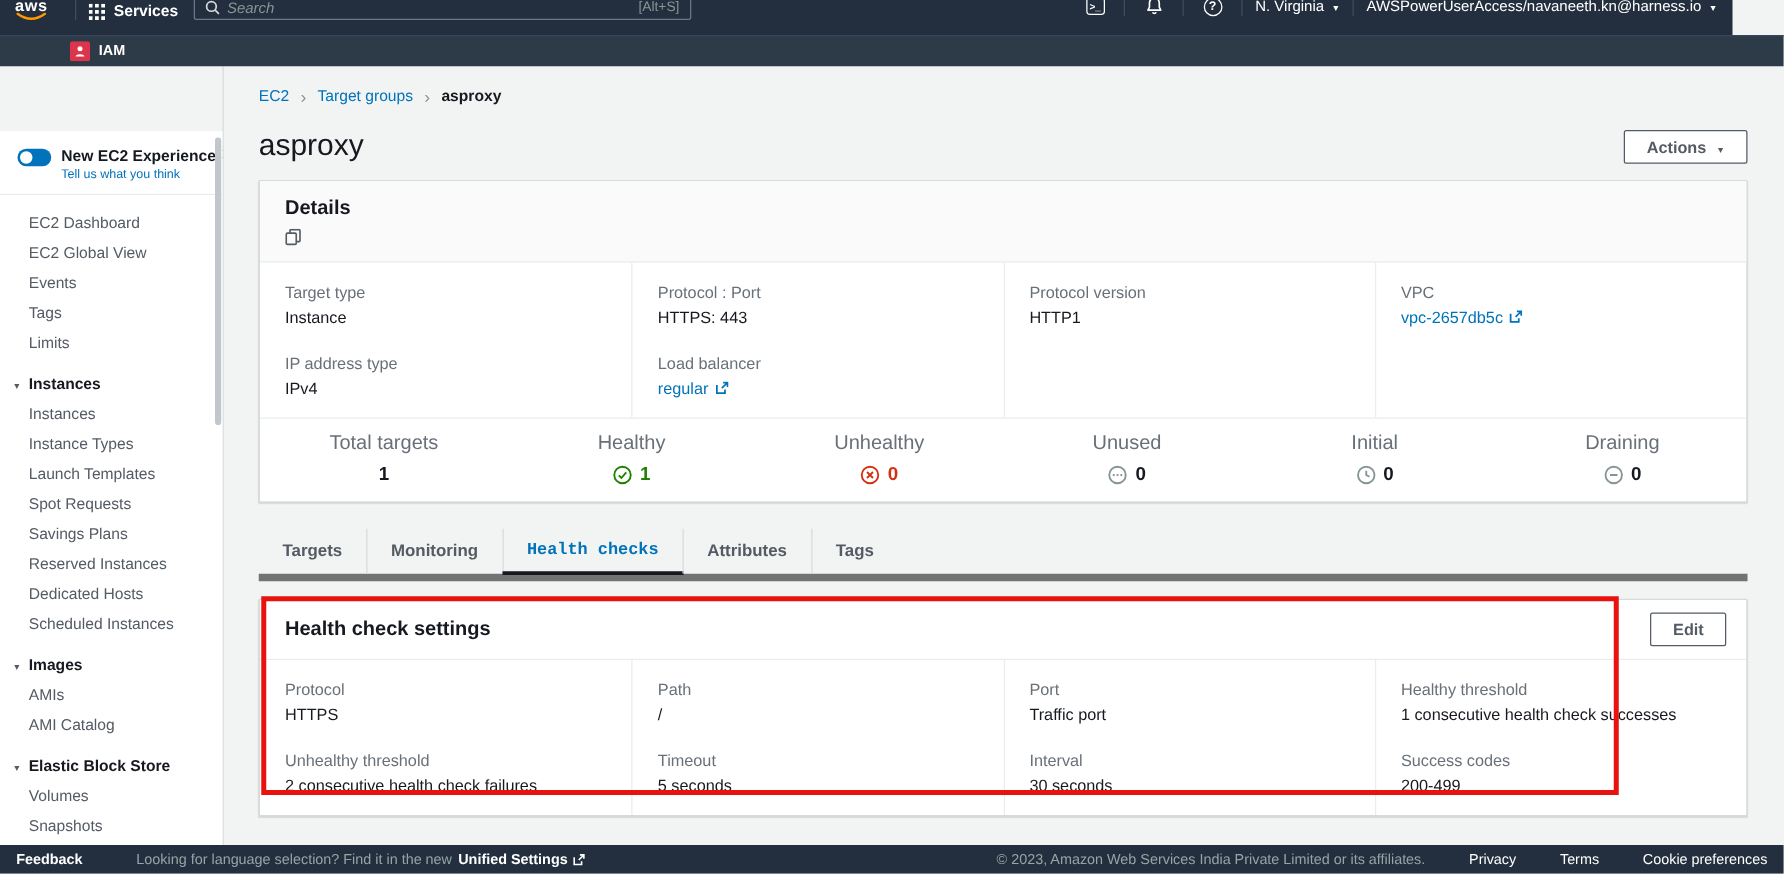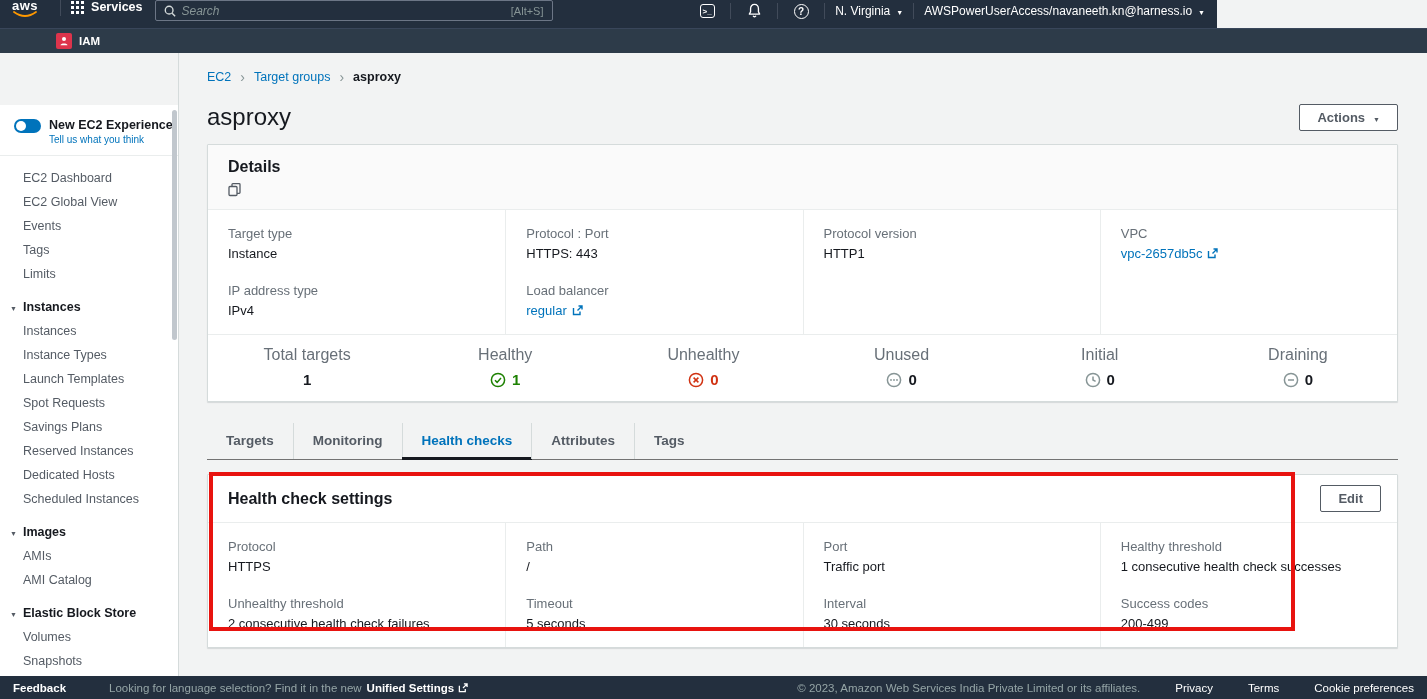--- a/index.html
+++ b/index.html
@@ -6,21 +6,21 @@
     --topbar_bg:#232f3e; --favbar_bg:#2d3b49; --accent_orange:#ff9900;
     --link_blue:#0073bb; --healthy_green:#1d8102; --unhealthy_red:#d13212;
     --annotation_red:#e8130f; --panel_border:#d5dbdb; --content_bg:#f2f3f3;
     --label_gray:#687078; --text_dark:#16191f; --btn_gray:#545b64;
   }
   *{margin:0;padding:0;box-sizing:border-box;}
   html,body{width:1427px;height:699px;overflow:hidden;}
   body{font-family:"Liberation Sans",sans-serif;background:var(--content_bg);position:relative;font-size:13px;color:var(--text_dark);}
 
   
-  .topbar{position:absolute;left:0;top:0;width:1217px;height:28px;background:var(--topbar_bg);display:flex;align-items:flex-start;padding:0 12px;z-index:20;}
+  .topbar{position:absolute;left:0;top:0;width:1386px;height:28px;background:var(--topbar_bg);display:flex;align-items:flex-end;padding:12px 12px;z-index:20;}
   .aws-logo{display:flex;flex-direction:column;align-items:center;margin-right:12px;cursor:pointer;}
   .aws-logo .aws-word{color:#fff;font-weight:700;font-size:13px;line-height:11px;letter-spacing:.5px;}
   .vdiv{width:1px;height:16px;background:#414b5a;margin:0 10px;}
   .services{display:flex;align-items:center;gap:7px;color:#fff;font-size:12.5px;font-weight:700;cursor:pointer;}
   .searchbox{display:flex;align-items:center;width:398px;height:21px;border:1px solid #6c7686;border-radius:2px;margin-left:12px;padding:0 8px;gap:6px;background:#232f3e;}
   .searchbox input{flex:1;background:transparent;border:none;outline:none;color:#d5dbdb;font-style:italic;font-size:12px;font-family:"Liberation Sans",sans-serif;}
   .searchbox input::placeholder{color:#879596;}
   .search-shortcut{color:#879596;font-size:11px;}
   .topbar-right{margin-left:auto;display:flex;align-items:center;}
   .tb-icon{display:flex;align-items:center;justify-content:center;width:26px;height:22px;cursor:pointer;}
@@ -75,24 +75,24 @@
   .f-link{color:var(--link_blue);cursor:pointer;display:inline-flex;align-items:center;gap:5px;}
 
   .stats-grid{display:grid;grid-template-columns:repeat(6,1fr);border-top:1px solid #eaeded;padding:11px 0 13px 0;}
   .stat{text-align:center;}
   .stat-label{font-size:16px;color:var(--label_gray);}
   .stat-value{margin-top:7px;display:flex;align-items:center;justify-content:center;gap:6px;font-size:15px;font-weight:700;color:var(--text_dark);}
   .stat-value.green{color:var(--healthy_green);}
   .stat-value.red{color:var(--unhealthy_red);}
 
   
-  .tabs{display:flex;list-style:none;margin-top:21px;border-bottom:1px solid #737373;align-items:flex-end;}
+  .tabs{display:flex;list-style:none;margin-top:21px;border-bottom:6px solid #737373;align-items:flex-end;}
   .tab{padding:10px 19px 11px 19px;font-size:13.5px;font-weight:700;color:var(--btn_gray);cursor:pointer;position:relative;}
   .tab + .tab{border-left:1px solid #d5dbdb;}
-  .tab.active{color:var(--link_blue);}
+  .tab.active{color:var(--link_blue);font-family:Liberation Mono, monospace;}
   .tab.active::after{content:"";position:absolute;left:-1px;right:-1px;bottom:-1px;height:3px;background:#16191f;}
 
   
   .health-panel{margin-top:14px;position:relative;}
   .health-head{display:flex;align-items:center;justify-content:space-between;padding:10px 16px 10px 20px;border-bottom:1px solid #eaeded;}
   .red-box{position:absolute;left:1px;top:-3px;width:1086px;height:159px;border:4px solid var(--annotation_red);pointer-events:none;z-index:30;}
 
   
   .footer{position:absolute;left:0;bottom:0;width:1427px;height:23px;background:var(--topbar_bg);display:flex;align-items:center;padding:0 13px;font-size:11.5px;z-index:20;}
   .footer .fb{color:#fff;font-weight:700;cursor:pointer;}

